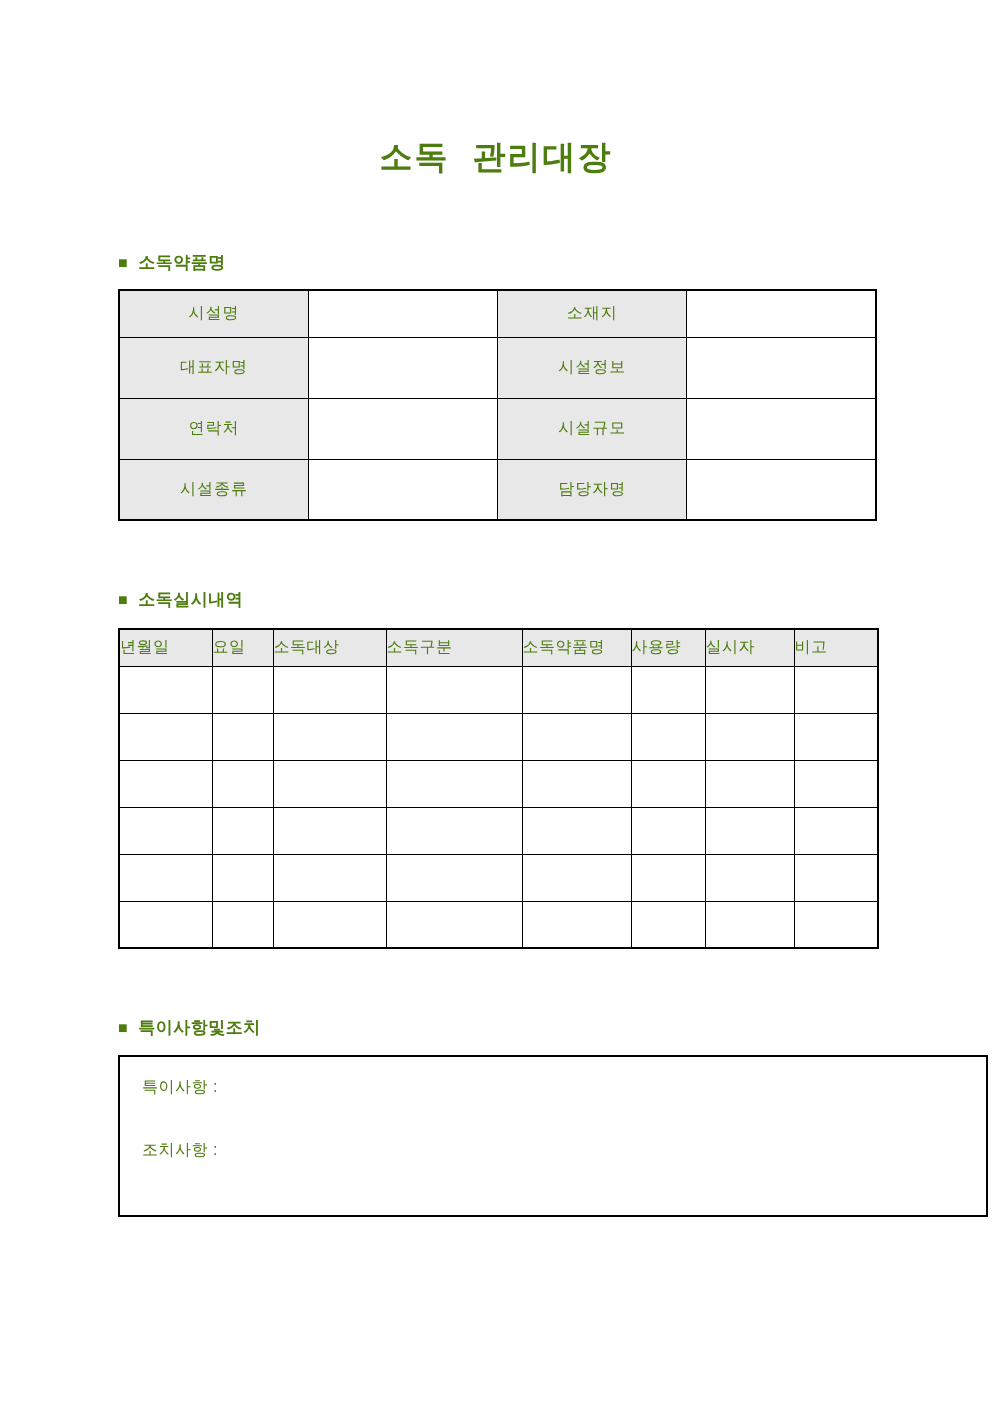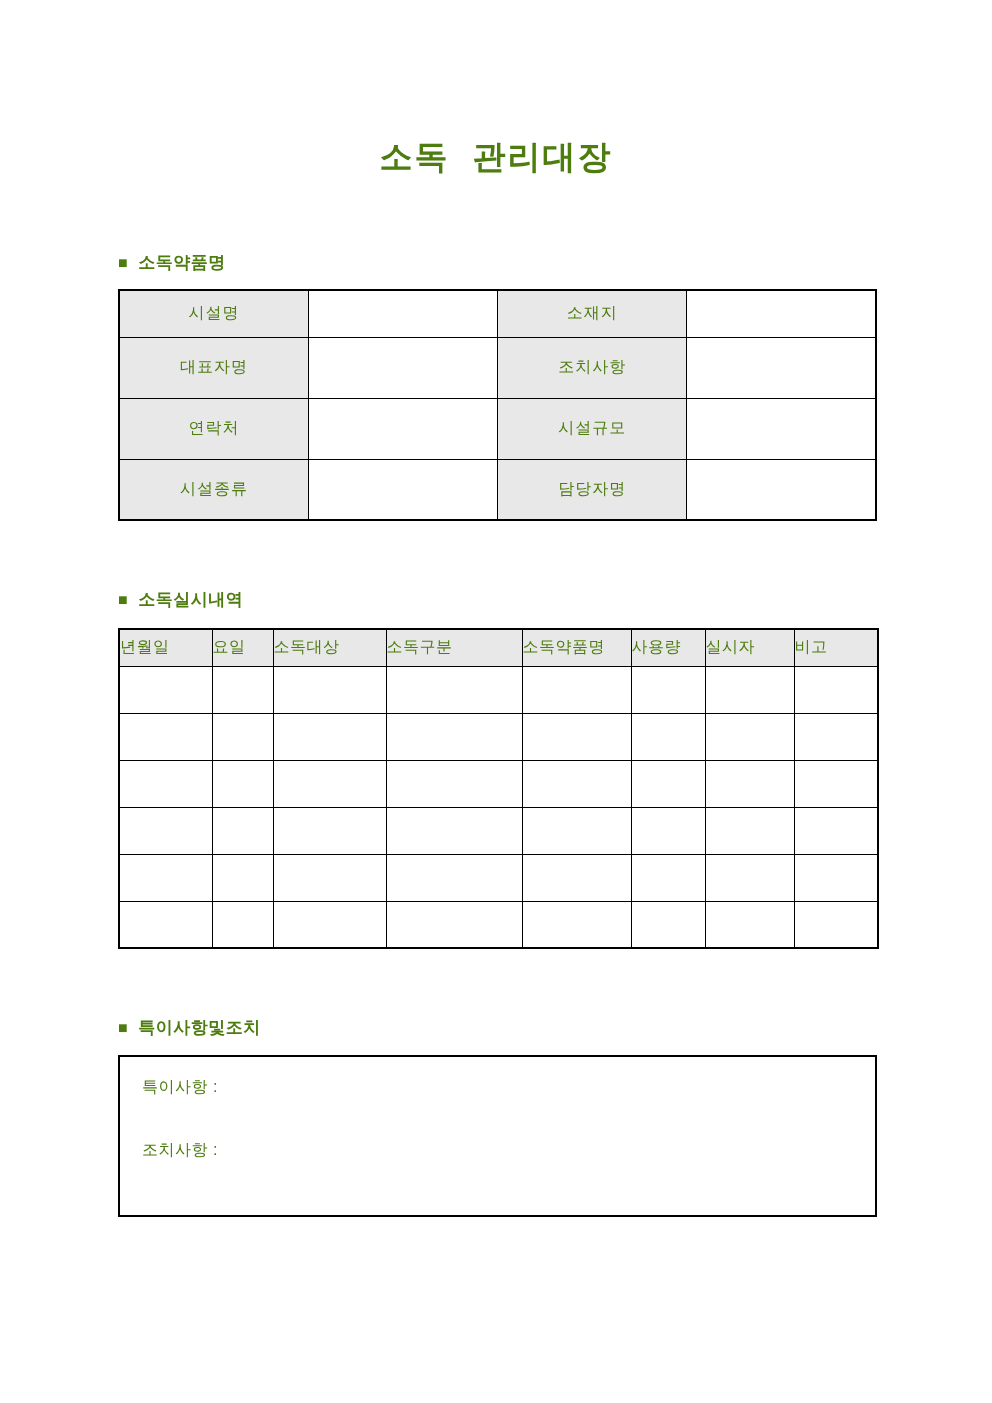--- a/index.html
+++ b/index.html
@@ -78,21 +78,21 @@
     height: 37px;
     letter-spacing: 0.5px;
   }
   #log-table tr.log-body-row { height: 47px; }
   #log-table td { background: #ffffff; }
 
   .notes-box {
     position: absolute;
     top: 1055px;
     left: 118px;
-    width: 759px;
+    width: 870px;
     height: 162px;
     border: 2px solid #000000;
     background: #ffffff;
   }
   .notes-line {
     position: absolute;
     left: 22px;
     font-size: 16px;
     line-height: 22px;
     letter-spacing: 0.5px;
@@ -125,21 +125,21 @@
     <tbody>
       <tr class="row-first">
         <td class="label-cell">시설명</td>
         <td class="value-cell"></td>
         <td class="label-cell">소재지</td>
         <td class="value-cell"></td>
       </tr>
       <tr class="row-normal">
         <td class="label-cell">대표자명</td>
         <td class="value-cell"></td>
-        <td class="label-cell">조치사항</td>
+        <td class="label-cell">시설정보</td>
         <td class="value-cell"></td>
       </tr>
       <tr class="row-normal">
         <td class="label-cell">연락처</td>
         <td class="value-cell"></td>
         <td class="label-cell">시설규모</td>
         <td class="value-cell"></td>
       </tr>
       <tr class="row-normal">
         <td class="label-cell">시설종류</td>

